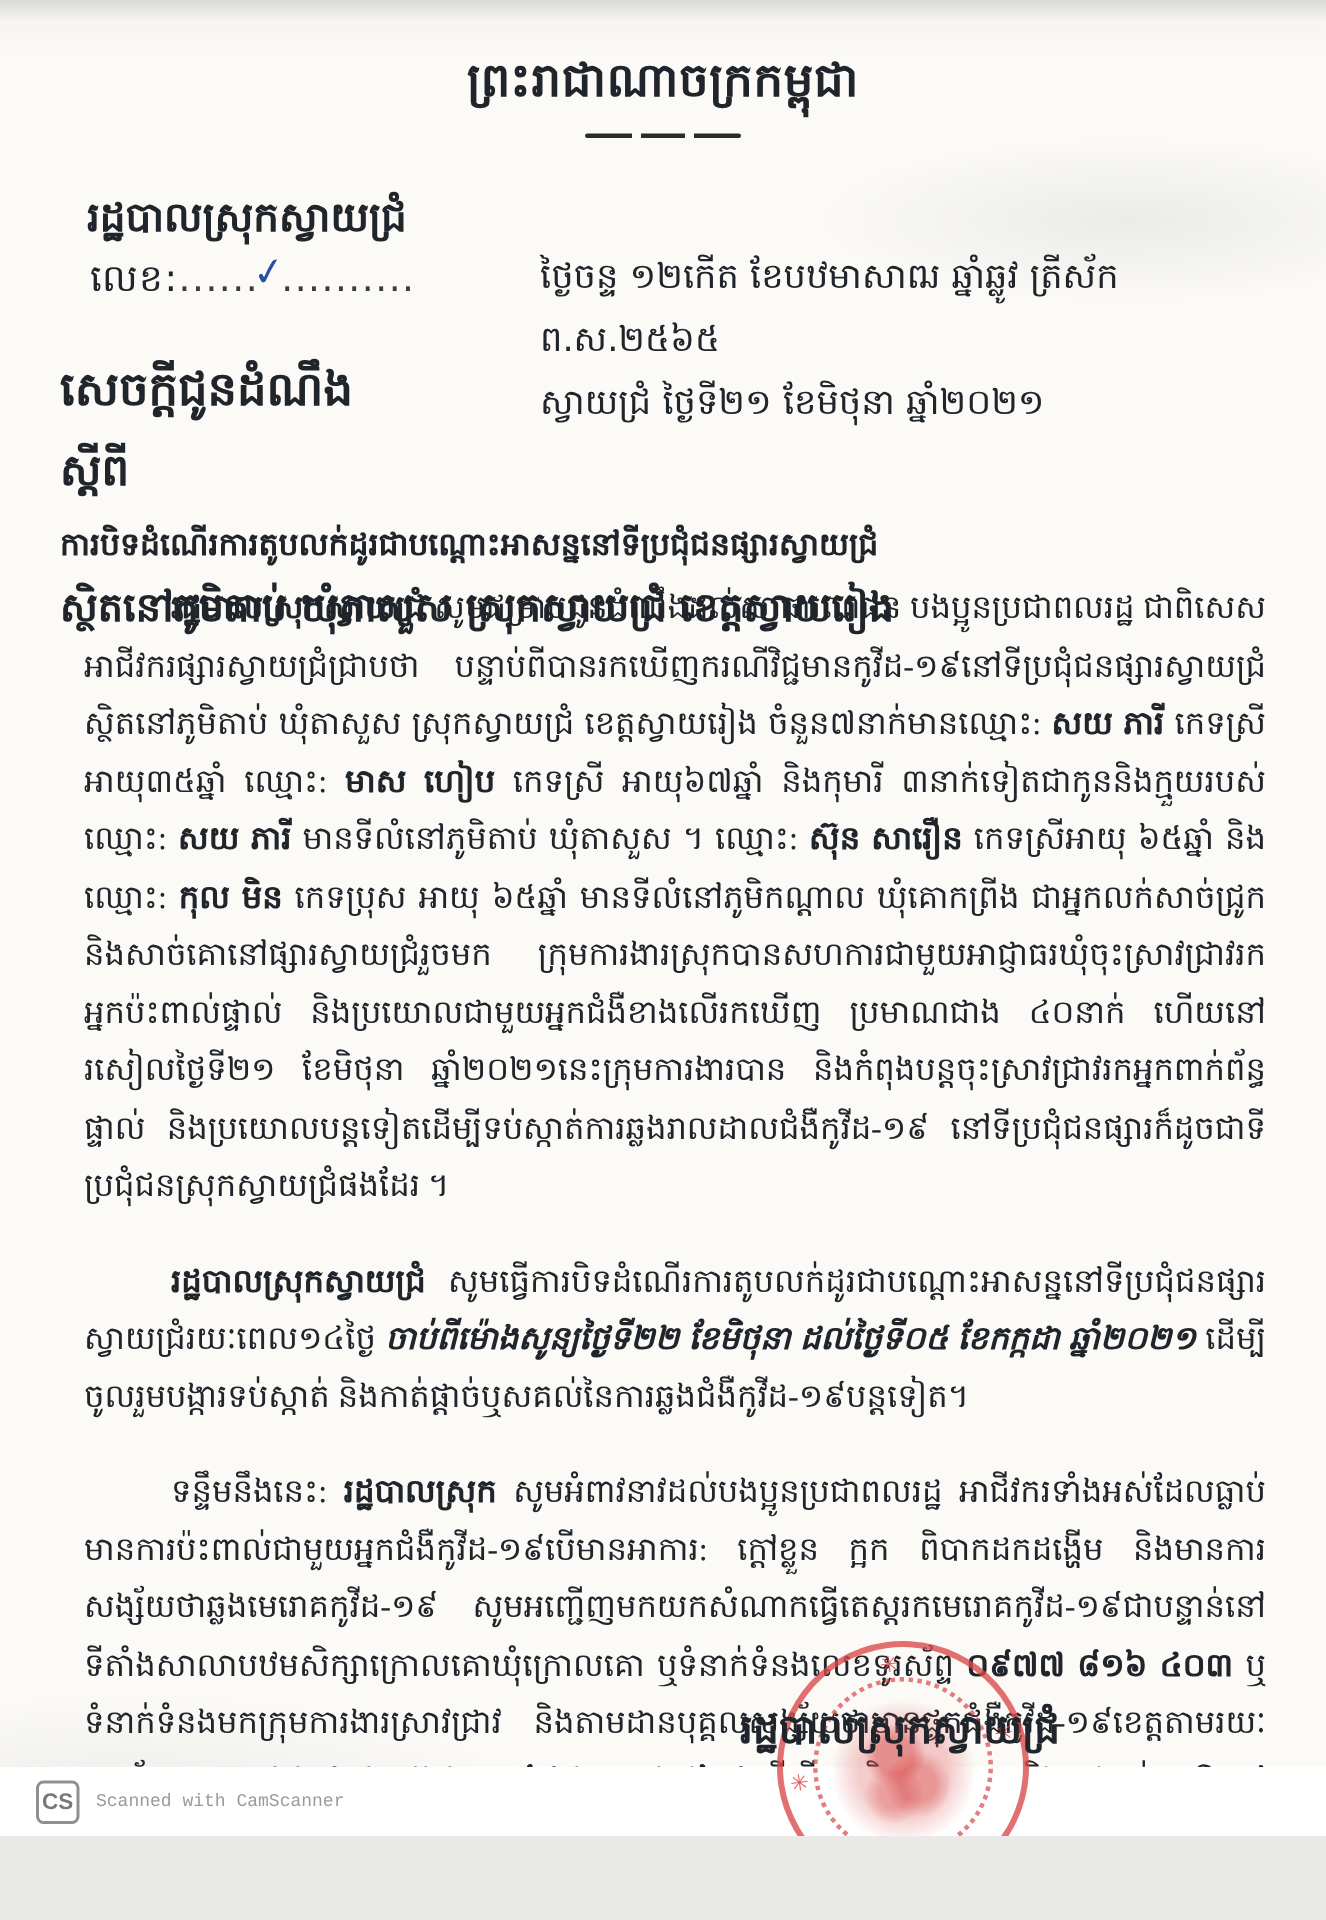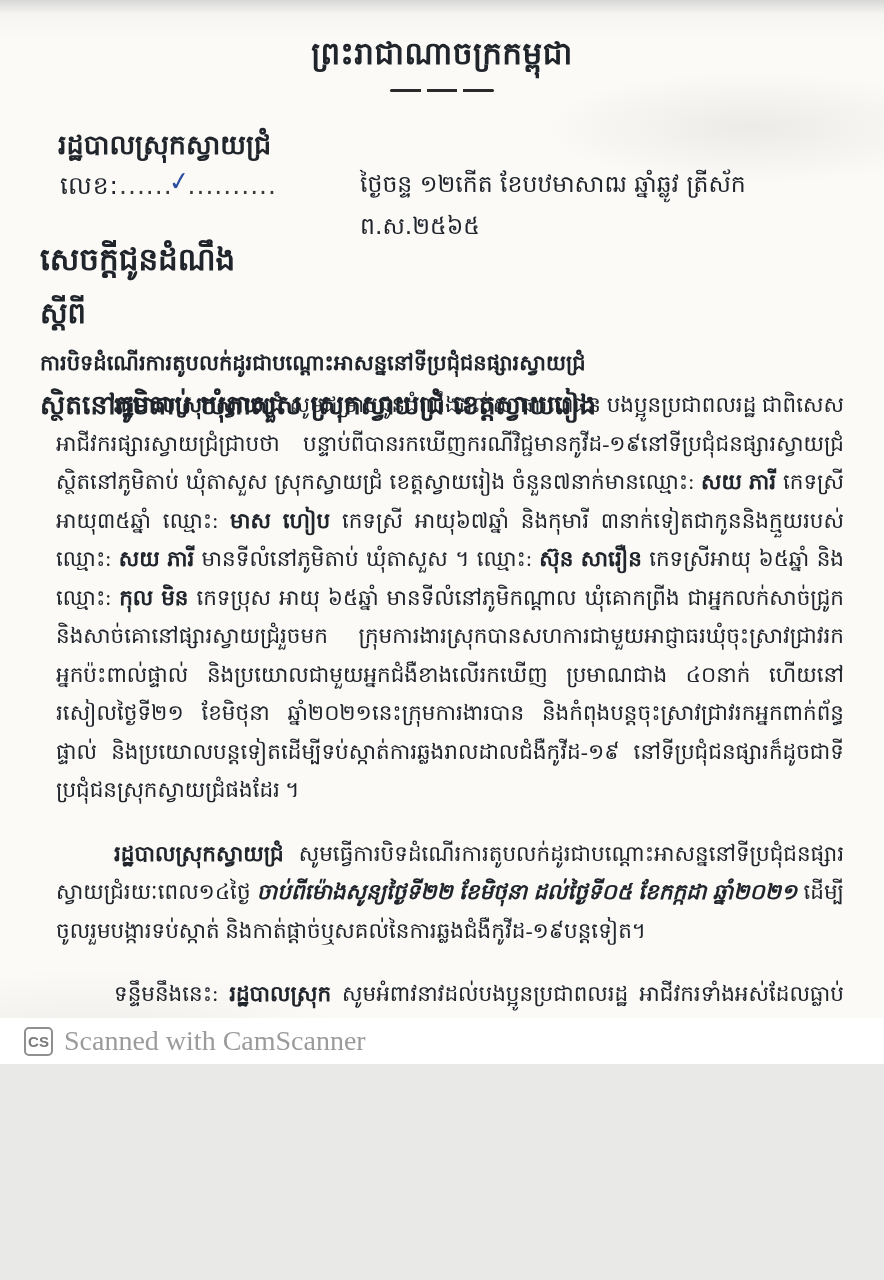--- a/index.html
+++ b/index.html
@@ -3,21 +3,21 @@
 <meta charset="utf-8">
 <style>
   html,body{margin:0;padding:0;}
   body{
     width:884px;height:1280px;
     background:#e9e9e7;
     font-family:"DejaVu Sans", sans-serif;
   }
   .page{
     position:relative;
-    width:884px;height:1064px;
+    width:884px;height:1224px;
     overflow:hidden;
     color:#20242b;
     background:
       radial-gradient(ellipse 300px 80px at 85% 12%, rgba(190,190,188,.25), transparent 70%),
       radial-gradient(ellipse 400px 120px at 10% 99%, rgba(200,200,198,.30), transparent 70%),
       linear-gradient(#d8d8d6 0px, #f6f5f2 14px, #fbfaf7 40px);
   }
   
   .header{position:absolute;top:34px;left:0;width:100%;text-align:center;}
   .header .l1{font-size:31px;font-weight:bold;letter-spacing:.5px;}
@@ -65,38 +65,39 @@
   .stamp .star.s1{left:4px;top:72px;}
   .stamp .star.s2{right:4px;top:58px;}
   .stamp .star.s3{left:74px;top:2px;}
   
   .footer{position:absolute;left:0;bottom:0;width:100%;height:46px;background:#ffffff;
     display:flex;align-items:center;}
   .cs-badge{width:25px;height:25px;margin-left:24px;border:2px solid #8f8f8f;border-radius:5px;
     display:flex;align-items:center;justify-content:center;
     color:#787878;font-weight:bold;font-size:15px;background:#fff;
     font-family:"Liberation Sans", sans-serif;}
-  .cs-text{margin-left:11px;color:#9b9b9b;font-size:28px;
-    font-family:Liberation Serif, serif;}
+  .cs-text{margin-left:11px;color:#9b9b9b;font-size:12px;
+    font-family:Liberation Mono, monospace;}
 </style>
 </head>
 <body>
 
 <div class="page">
 
   <div class="header">
     <div class="l1">ព្រះរាជាណាចក្រកម្ពុជា</div>
     <div class="divider"></div>
   </div>
 
   <div class="office">រដ្ឋបាលស្រុកស្វាយជ្រំ</div>
   <div class="refline"><span>លេខ:</span><span class="dots">......</span><span class="checkmark">✓</span><span class="dots">..........</span></div>
 
   <div class="dateblock">
     <div>ថ្ងៃចន្ទ ១២កើត ខែបឋមាសាឍ ឆ្នាំឆ្លូវ ត្រីស័ក ព.ស.២៥៦៥</div>
+    <div>ស្វាយជ្រំ ថ្ងៃទី២១ ខែមិថុនា ឆ្នាំ២០២១</div>
   </div>
 
   <div class="titleblock">
     <div class="t1">សេចក្តីជូនដំណឹង</div>
     <div class="t2">ស្តីពី</div>
     <div class="t3">ការបិទដំណើរការតូបលក់ដូរជាបណ្តោះអាសន្ននៅទីប្រជុំជនផ្សារស្វាយជ្រំ</div>
     <div class="t4">ស្ថិតនៅភូមិតាប់ ឃុំតាសួស ស្រុកស្វាយជ្រំ ខេត្តស្វាយរៀង</div>
   </div>
 
   <div class="body-text">

